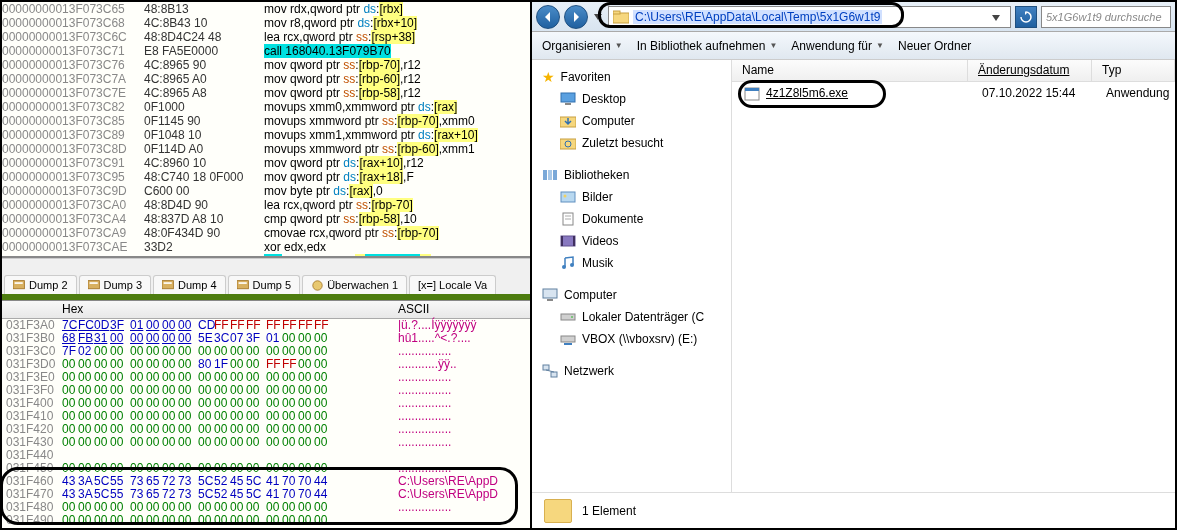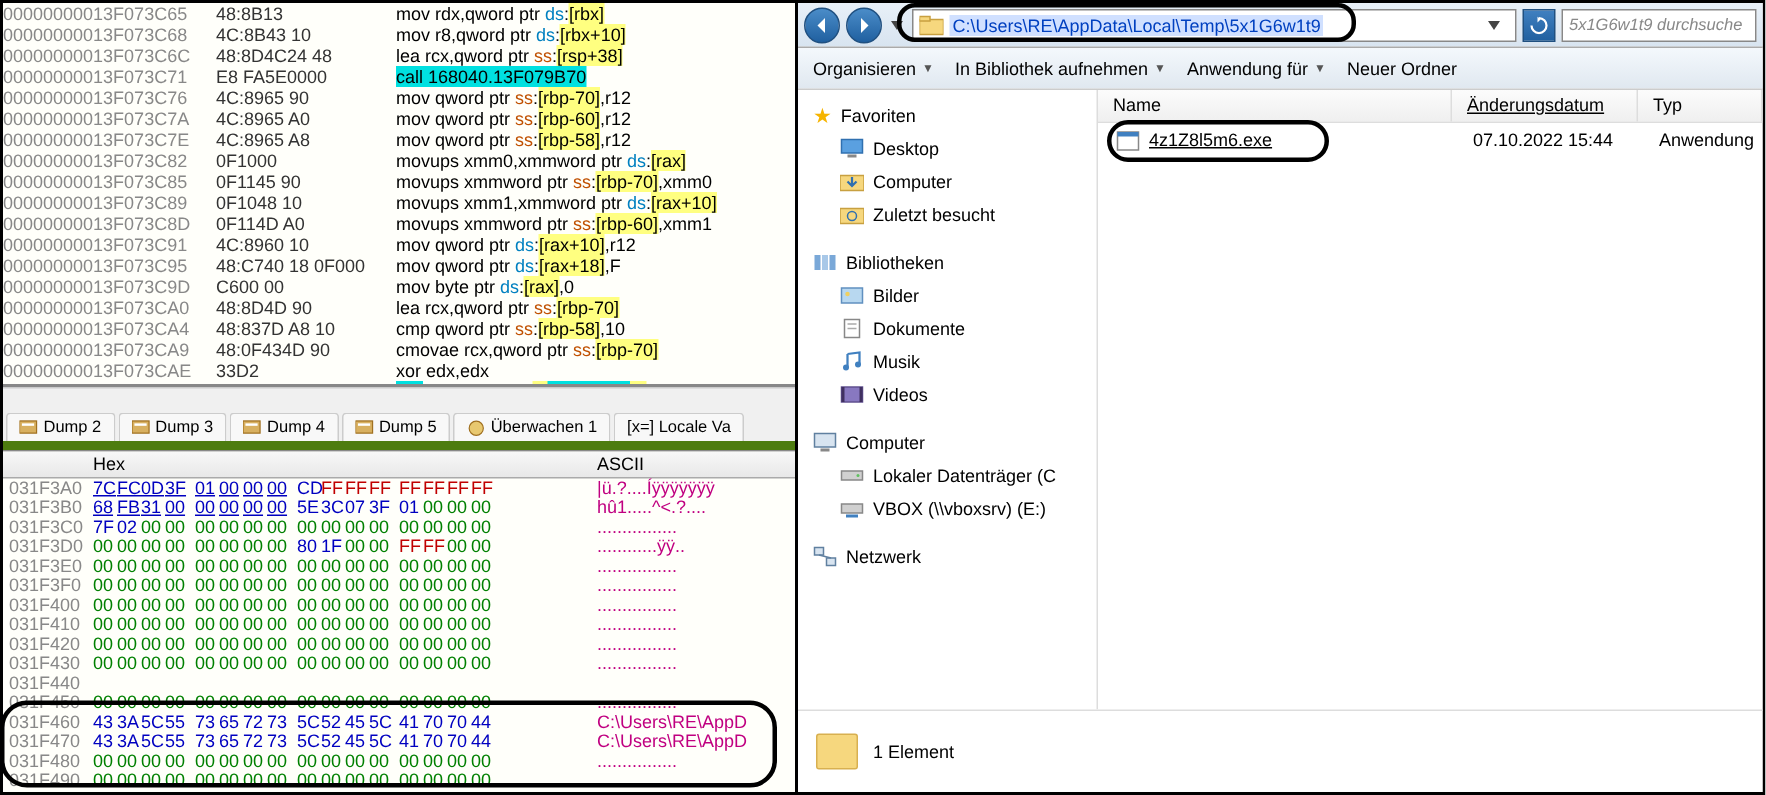--- a/index.html
+++ b/index.html
@@ -76,21 +76,21 @@
 .fh-col { padding: 3px 10px; border-right: 1px solid #ddd; font-size: 12px; }
 .fh-name { width: 236px; }
 .fh-date { width: 124px; text-decoration: underline; }
 .fh-type { flex: 1; }
 .file-row { display: flex; padding: 4px 0; font-size: 12px; }
 .fr-name { width: 240px; padding-left: 12px; display: flex; gap: 6px; text-decoration: underline; }
 .fr-date { width: 124px; padding-left: 10px; }
 .fr-type { flex: 1; padding-left: 10px; }
 .annot-file { position: absolute; border: 3px solid #000; border-radius: 14px; left: 6px; top: 20px; width: 148px; height: 28px; pointer-events: none; }
 
-.status-bar { height: 55px; border-top: 1px solid #ddd; display: flex; align-items: center; padding: 0 12px; gap: 10px; font-size: 12px; }
+.status-bar { height: 36px; border-top: 1px solid #ddd; display: flex; align-items: center; padding: 0 12px; gap: 10px; font-size: 12px; }
 .status-ico { width: 28px; height: 24px; background: #f6d77e; border: 1px solid #d8b050; border-radius: 2px; }
 
 
 .star { color: #f6b400; font-size: 14px; }
 </style>
 </head>
 <body>
 
 <div class="container">
 
@@ -375,36 +375,36 @@
                   <rect x="3" y="1" width="10" height="12" fill="#fff" stroke="#888"></rect>
                   <line x1="5" y1="4" x2="11" y2="4" stroke="#aaa"></line>
                   <line x1="5" y1="7" x2="11" y2="7" stroke="#aaa"></line>
                 </svg>
               </span>
               <span>Dokumente</span>
             </div>
           <div class="tree-item">
               <span class="tree-icon">
                 <svg viewBox="0 0 16 14">
+                  <rect x="1" y="2" width="14" height="10" fill="#8878c0" stroke="#605090"></rect>
+                  <rect x="1" y="2" width="2" height="10" fill="#403060"></rect>
+                  <rect x="13" y="2" width="2" height="10" fill="#403060"></rect>
+                </svg>
+              </span>
+              <span>Videos</span>
+            </div>
+          <div class="tree-item">
+              <span class="tree-icon">
+                <svg viewBox="0 0 16 14">
                   <path d="M5 2 L13 1 L13 9 M5 2 L5 11" stroke="#4080c0" fill="none" stroke-width="1.5"></path>
                   <circle cx="4" cy="11" r="2" fill="#4080c0"></circle>
                   <circle cx="12" cy="9" r="2" fill="#4080c0"></circle>
                 </svg>
               </span>
               <span>Musik</span>
-            </div>
-          <div class="tree-item">
-              <span class="tree-icon">
-                <svg viewBox="0 0 16 14">
-                  <rect x="1" y="2" width="14" height="10" fill="#8878c0" stroke="#605090"></rect>
-                  <rect x="1" y="2" width="2" height="10" fill="#403060"></rect>
-                  <rect x="13" y="2" width="2" height="10" fill="#403060"></rect>
-                </svg>
-              </span>
-              <span>Videos</span>
             </div>
         </div>
         <div class="tree-group">
           <div class="tree-head">
               <span class="tree-icon">
                 <svg viewBox="0 0 16 14">
                   <rect x="1" y="1" width="14" height="9" fill="#d8e4f0" stroke="#6080a0"></rect>
                   <rect x="5" y="11" width="6" height="2" fill="#888"></rect>
                 </svg>
               </span>

